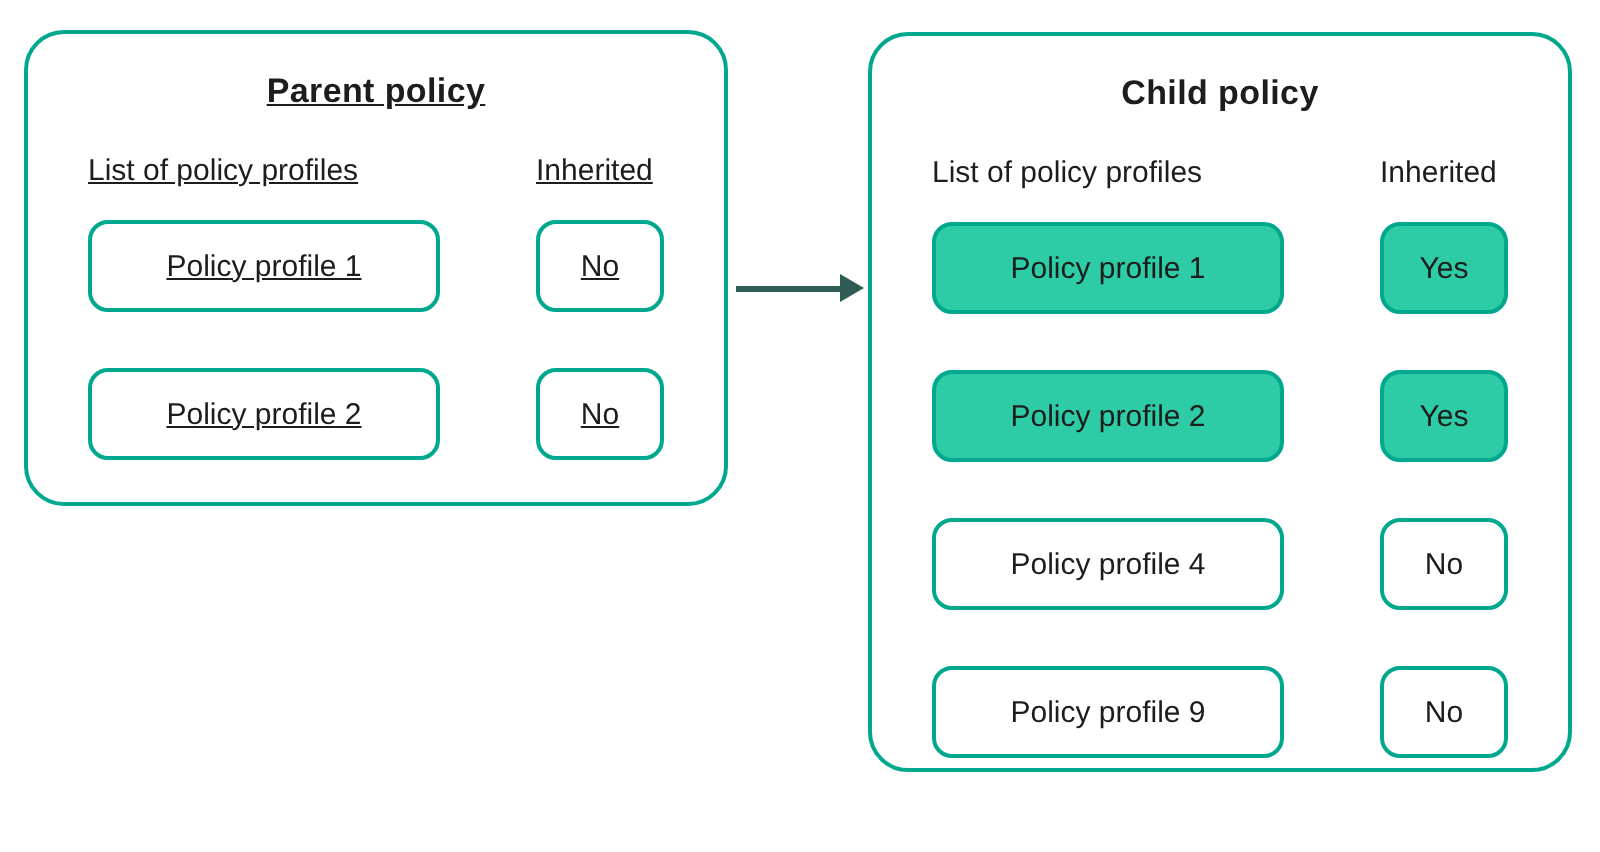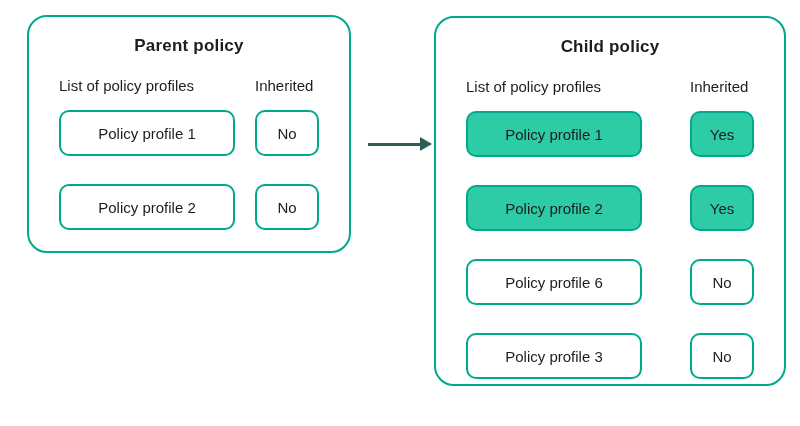--- a/index.html
+++ b/index.html
@@ -12,21 +12,21 @@
   html,body{width:800px;height:426px;background:#ffffff;overflow:hidden;
     font-family:"Liberation Sans","DejaVu Sans",sans-serif;color:var(--ink);}
   .stage{position:relative;width:800px;height:426px;background:#ffffff;}
 
   .panel{
     position:absolute;
     background:#ffffff;
     border:2px solid var(--teal);
     border-radius:20px;
   }
-  .panel.parent{left:27px;top:15px;width:324px;height:238px;}
+  .panel.parent{left:12px;top:15px;width:352px;height:238px;text-decoration:underline;}
   .panel.child{left:434px;top:16px;width:352px;height:370px;}
 
   .panel-title{
     margin-top:19px;
     text-align:center;
     font-size:17px;
     font-weight:700;
     letter-spacing:0.2px;
   }
 
@@ -130,23 +130,23 @@
     <div class="rows">
       <div class="row">
         <div class="chip filled">Policy profile 1</div>
         <div class="chip filled">Yes</div>
       </div>
       <div class="row">
         <div class="chip filled">Policy profile 2</div>
         <div class="chip filled">Yes</div>
       </div>
       <div class="row">
-        <div class="chip">Policy profile 6</div>
+        <div class="chip">Policy profile 4</div>
         <div class="chip">No</div>
       </div>
       <div class="row">
-        <div class="chip">Policy profile 3</div>
+        <div class="chip">Policy profile 9</div>
         <div class="chip">No</div>
       </div>
     </div>
   </div>
 
 </div>
 
 </body></html>

